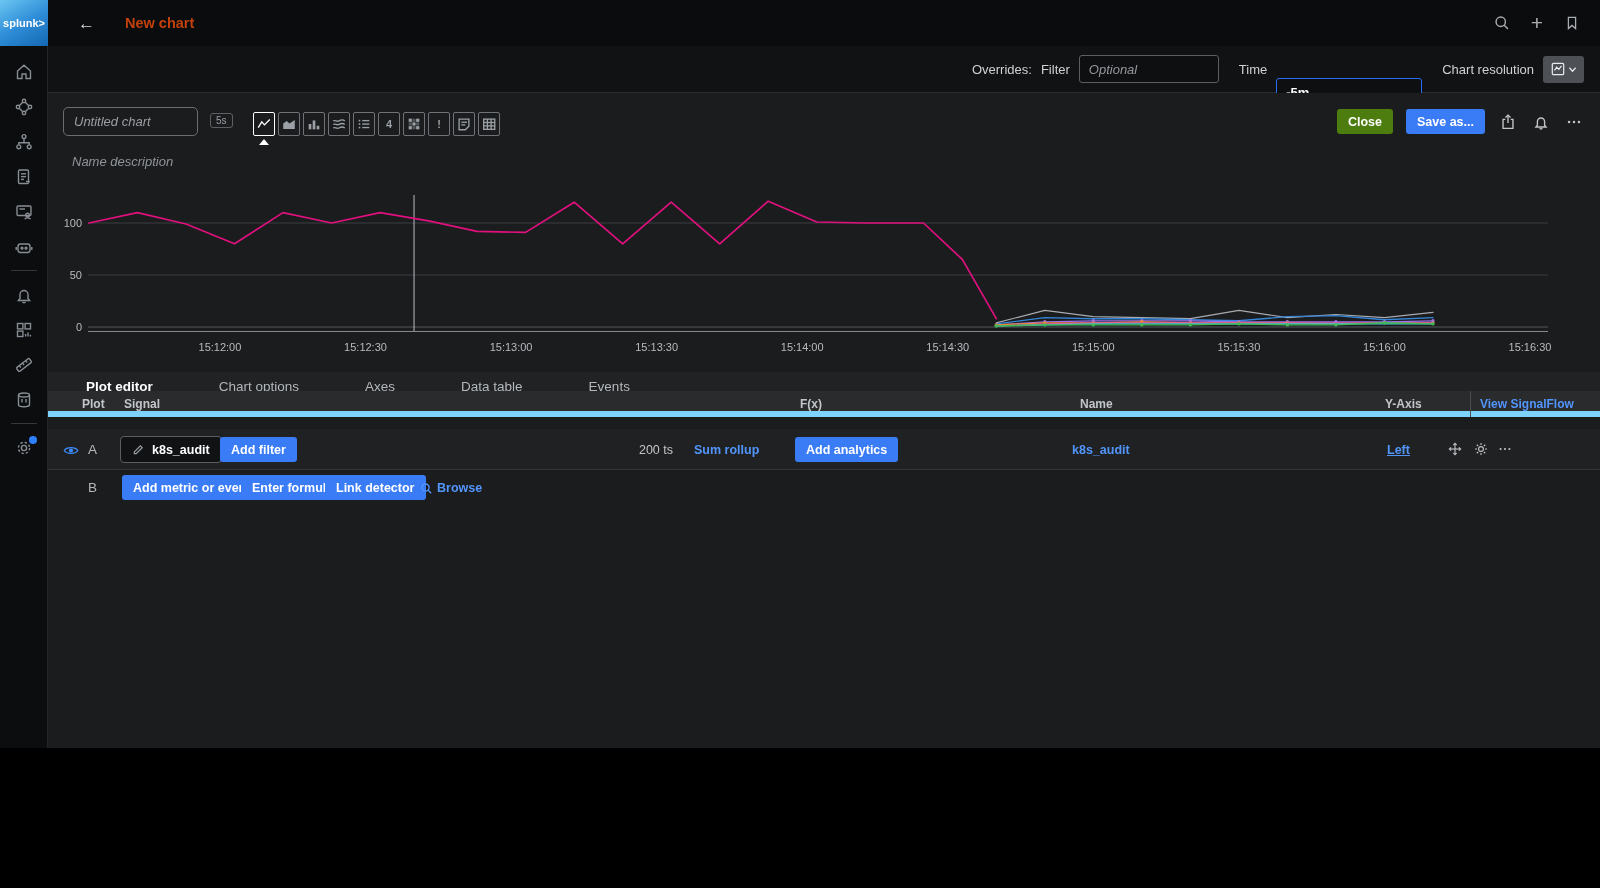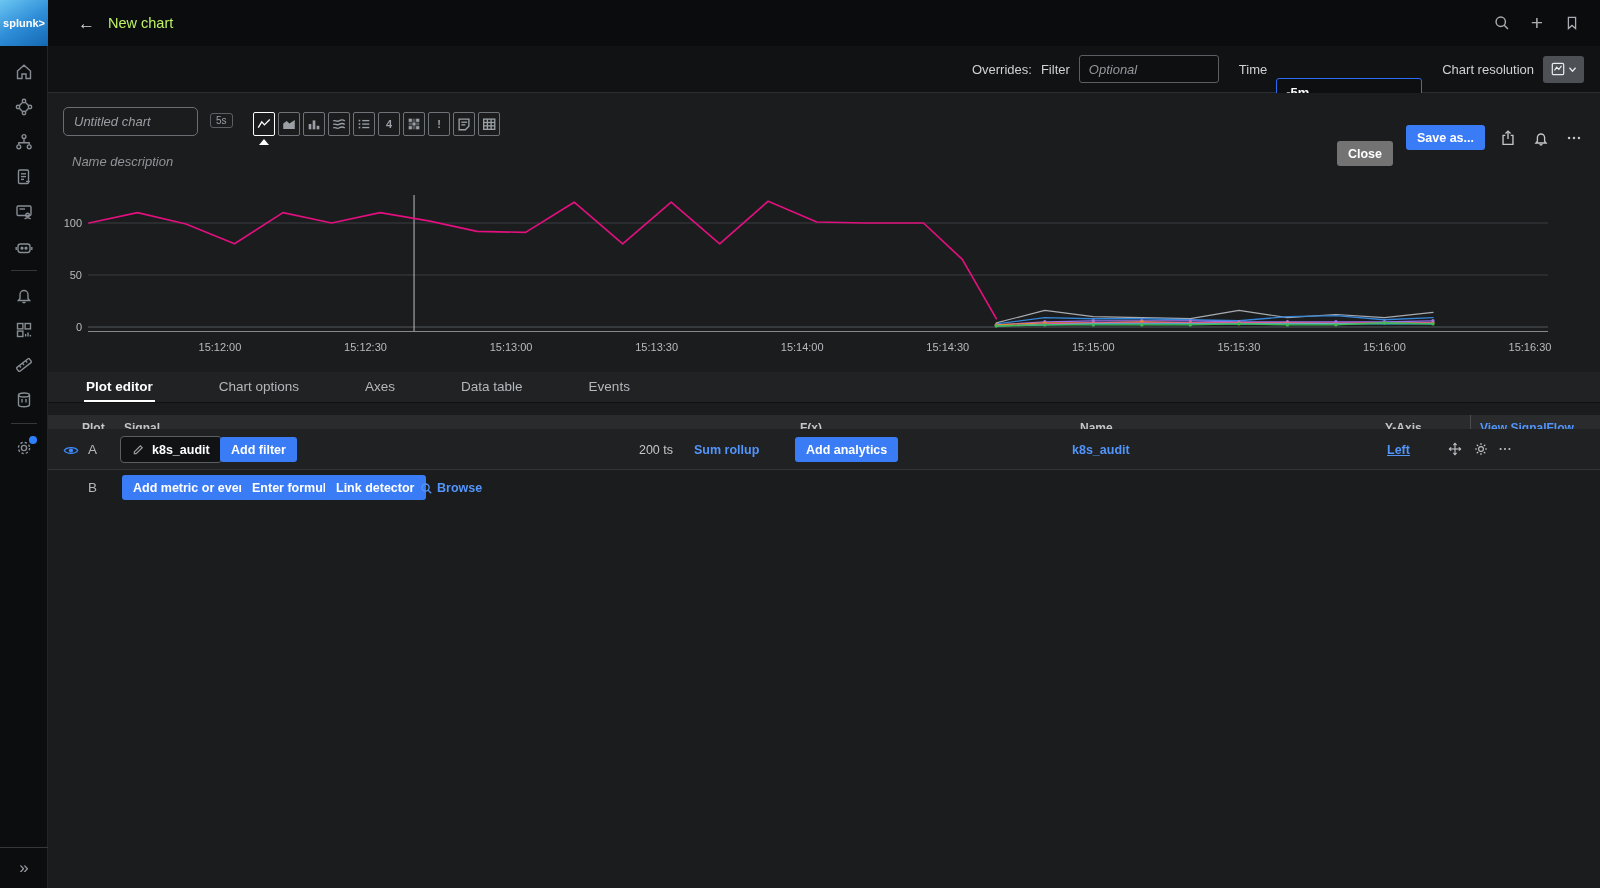--- a/index.html
+++ b/index.html
@@ -1,24 +1,24 @@
 <!DOCTYPE html>
 <html><head>
 <meta charset="utf-8">
 <style>
   * { box-sizing: border-box; margin: 0; padding: 0; }
   html,body { background:#000; }
   body { font-family: "Liberation Sans", sans-serif; }
-  .app { position:relative; width:1600px; height:888px; background:#1b1c1e; overflow:hidden; }
+  .app { position:relative; width:1600px; height:748px; background:#1b1c1e; overflow:hidden; }
 
   
   .topbar { position:absolute; top:0; left:0; width:1600px; height:46px; background:#0a0c0e; display:flex; align-items:center; }
   .logo { width:48px; height:46px; background:linear-gradient(150deg,#6cc6f2 0%,#2f8ed8 50%,#1467b2 100%); display:flex; align-items:center; justify-content:center; color:#fff; font-weight:bold; font-size:11px; flex:0 0 48px; }
   .back-btn { margin-left:30px; color:#d6d9dc; font-size:17px; cursor:pointer; background:none; border:none; line-height:1; }
-  .topbar-title { margin-left:13px; color:#bef264; font-size:14.5px; font-weight:400; }
+  .topbar-title { margin-left:30px; color:#c2410c; font-size:14.5px; font-weight:700; }
   .topbar-right { margin-left:auto; display:flex; align-items:center; gap:15px; padding-right:18px; }
   .tb-icon { width:20px; height:20px; display:flex; align-items:center; justify-content:center; cursor:pointer; }
   .tb-icon svg { stroke:#a9adb1; fill:none; stroke-width:1.6; }
 
   
   .overrides-bar { position:absolute; top:46px; left:48px; width:1552px; height:47px; background:#101214; border-bottom:1px solid #2b2e30; display:flex; align-items:center; justify-content:flex-end; padding-right:16px; }
   .ob-label { color:#cfd2d5; font-size:13px; margin-right:9px; }
   .ob-input { height:28px; background:#0d0f11; border:1px solid #5b5f63; border-radius:3px; color:#fff; font-size:13px; padding:0 9px; font-family:"Liberation Sans",sans-serif; }
   .ob-input::placeholder { font-style:italic; color:#94989c; }
   #filter-input { width:140px; margin-right:20px; }
@@ -47,36 +47,36 @@
   .ct-btn { width:22px; height:24px; border:1px solid #6f7377; border-radius:2px; display:flex; align-items:center; justify-content:center; cursor:pointer; background:transparent; position:relative; }
   .ct-btn svg { stroke:#9aa0a5; fill:none; stroke-width:1.5; }
   .ct-btn .fillg { fill:#9aa0a5; stroke:none; }
   .ct-btn.selected { border-color:#fff; }
   .ct-btn.selected svg { stroke:#fff; }
   .ct-txt { color:#9aa0a5; font-size:11px; font-weight:700; }
   .ct-caret { position:absolute; left:211px; top:46px; width:0; height:0; border-left:5px solid transparent; border-right:5px solid transparent; border-bottom:6px solid #fff; }
 
   .editor-actions { position:absolute; right:16px; top:16px; display:flex; align-items:center; gap:13px; }
   .btn { height:25px; border:none; border-radius:3px; font-size:12.5px; font-weight:600; color:#fff; padding:0 11px; cursor:pointer; font-family:"Liberation Sans",sans-serif; }
-  .btn-gray { background:#737373;margin-top:32px; }
+  .btn-gray { background:#4d7c0f; }
   .btn-blue { background:#3a7bf6; }
   .act-icon { width:20px; height:20px; display:flex; align-items:center; justify-content:center; cursor:pointer; }
   .act-icon svg { stroke:#c2c6c9; fill:none; stroke-width:1.5; }
 
   .chart-desc { position:absolute; left:24px; top:61px; color:#8f9498; font-size:13px; font-style:italic; }
 
   .chart-wrap { position:absolute; left:0; top:100px; width:1552px; height:175px; }
 
   
   .tabs { position:absolute; left:0; top:279px; width:1552px; height:31px; background:#202224; border-bottom:1px solid #0f1011; display:flex; align-items:stretch; padding-left:36px; gap:62px; }
   .tab { display:flex; align-items:center; color:#b4b8bb; font-size:13.5px; cursor:pointer; border-bottom:2px solid transparent; padding:0 2px; }
   .tab.active { color:#fff; font-weight:700; border-bottom-color:#fff; }
 
   
-  .pt-header { position:absolute; left:0; top:322px; width:1552px; height:26px; background:#292b2d; border-bottom:4px solid #7dd3fc;text-decoration:underline; }
+  .pt-header { position:absolute; left:0; top:298px; width:1552px; height:26px; background:#292b2d; border-bottom:6px solid #7dd3fc;text-decoration:underline; }
   .pt-header span { position:absolute; top:6px; color:#c3c6c9; font-size:12px; font-weight:700; }
   .vsf-cell { position:absolute; left:1422px; top:0; width:130px; height:26px; border-left:1px solid #4a4d50; display:flex; align-items:center; padding-left:9px; }
   .vsf-cell a { color:#5295fb; font-size:12px; font-weight:700; text-decoration:none; cursor:pointer; }
 
   .row-a { position:absolute; left:0; top:336px; width:1552px; height:41px; background:#1f2123; border-bottom:1px solid #333639; }
   .row-b { position:absolute; left:0; top:377px; width:1552px; height:37px; background:#1b1c1e; }
   .plot-letter { position:absolute; color:#b4b8bb; font-size:13.5px; }
   .link { color:#5295fb; font-size:12.5px; font-weight:600; text-decoration:none; cursor:pointer; position:absolute; }
   .signal-pill { position:absolute; left:72px; top:7px; height:27px; background:#101214; border:1px solid #5b5f63; border-radius:4px; display:flex; align-items:center; gap:7px; padding:0 11px; cursor:pointer; }
   .signal-pill svg { stroke:#9aa0a5; fill:none; stroke-width:1.3; }

